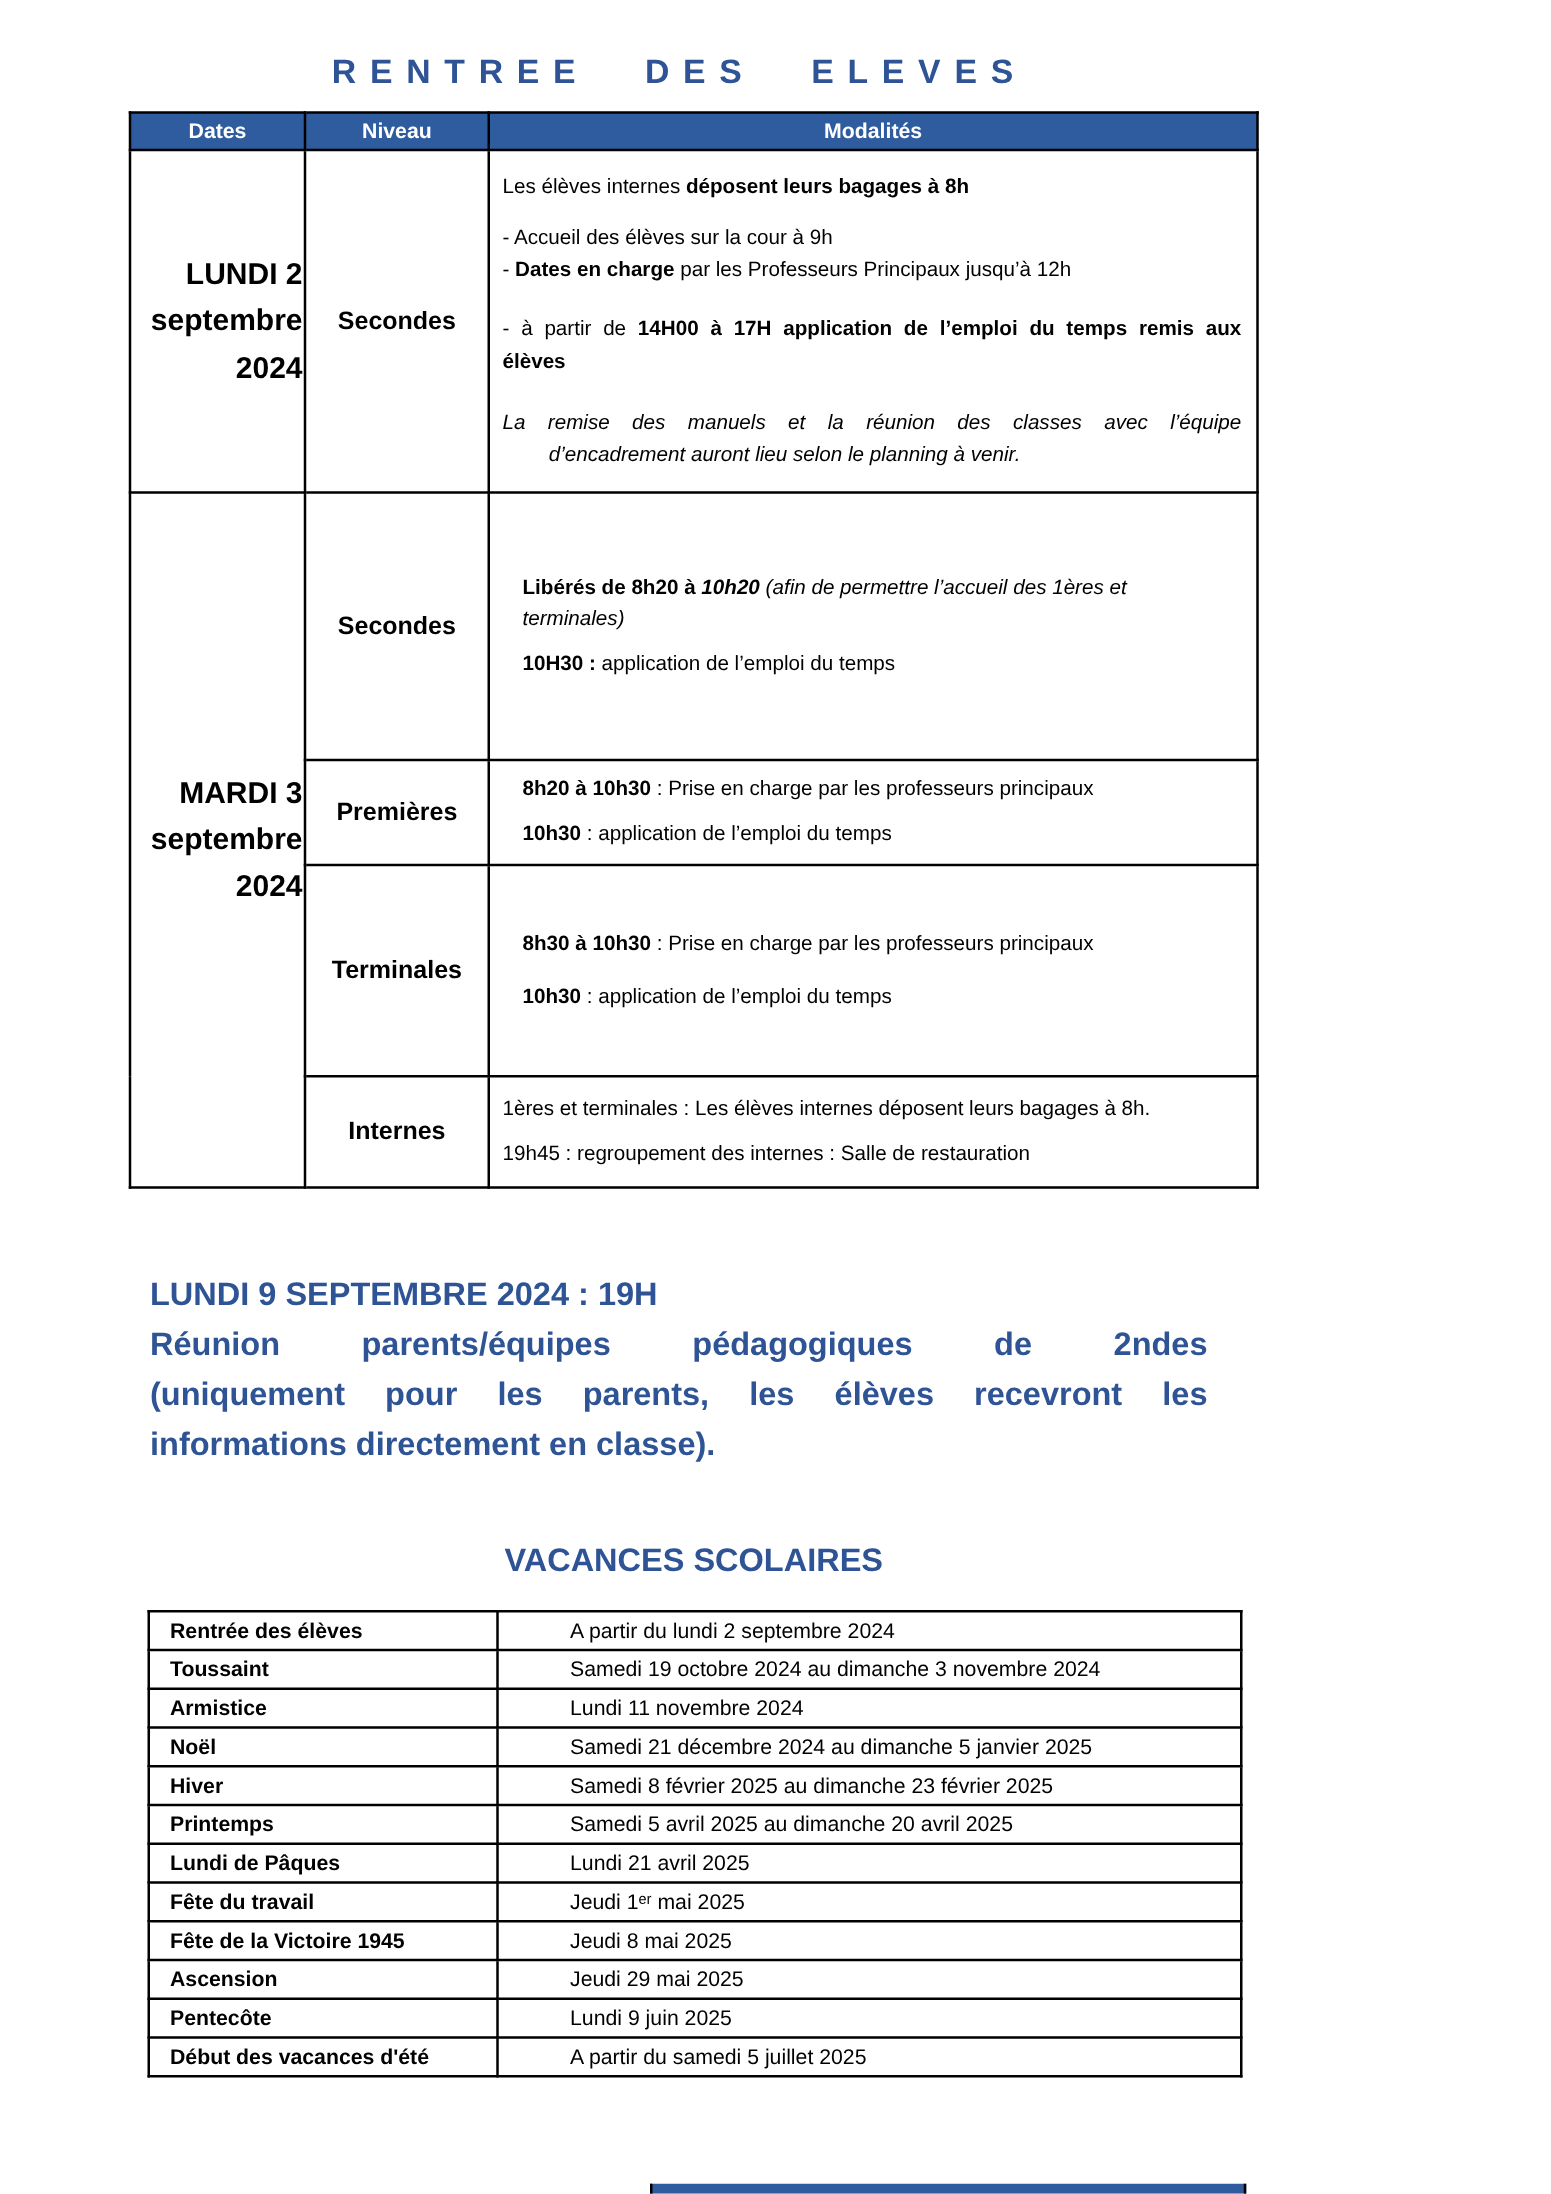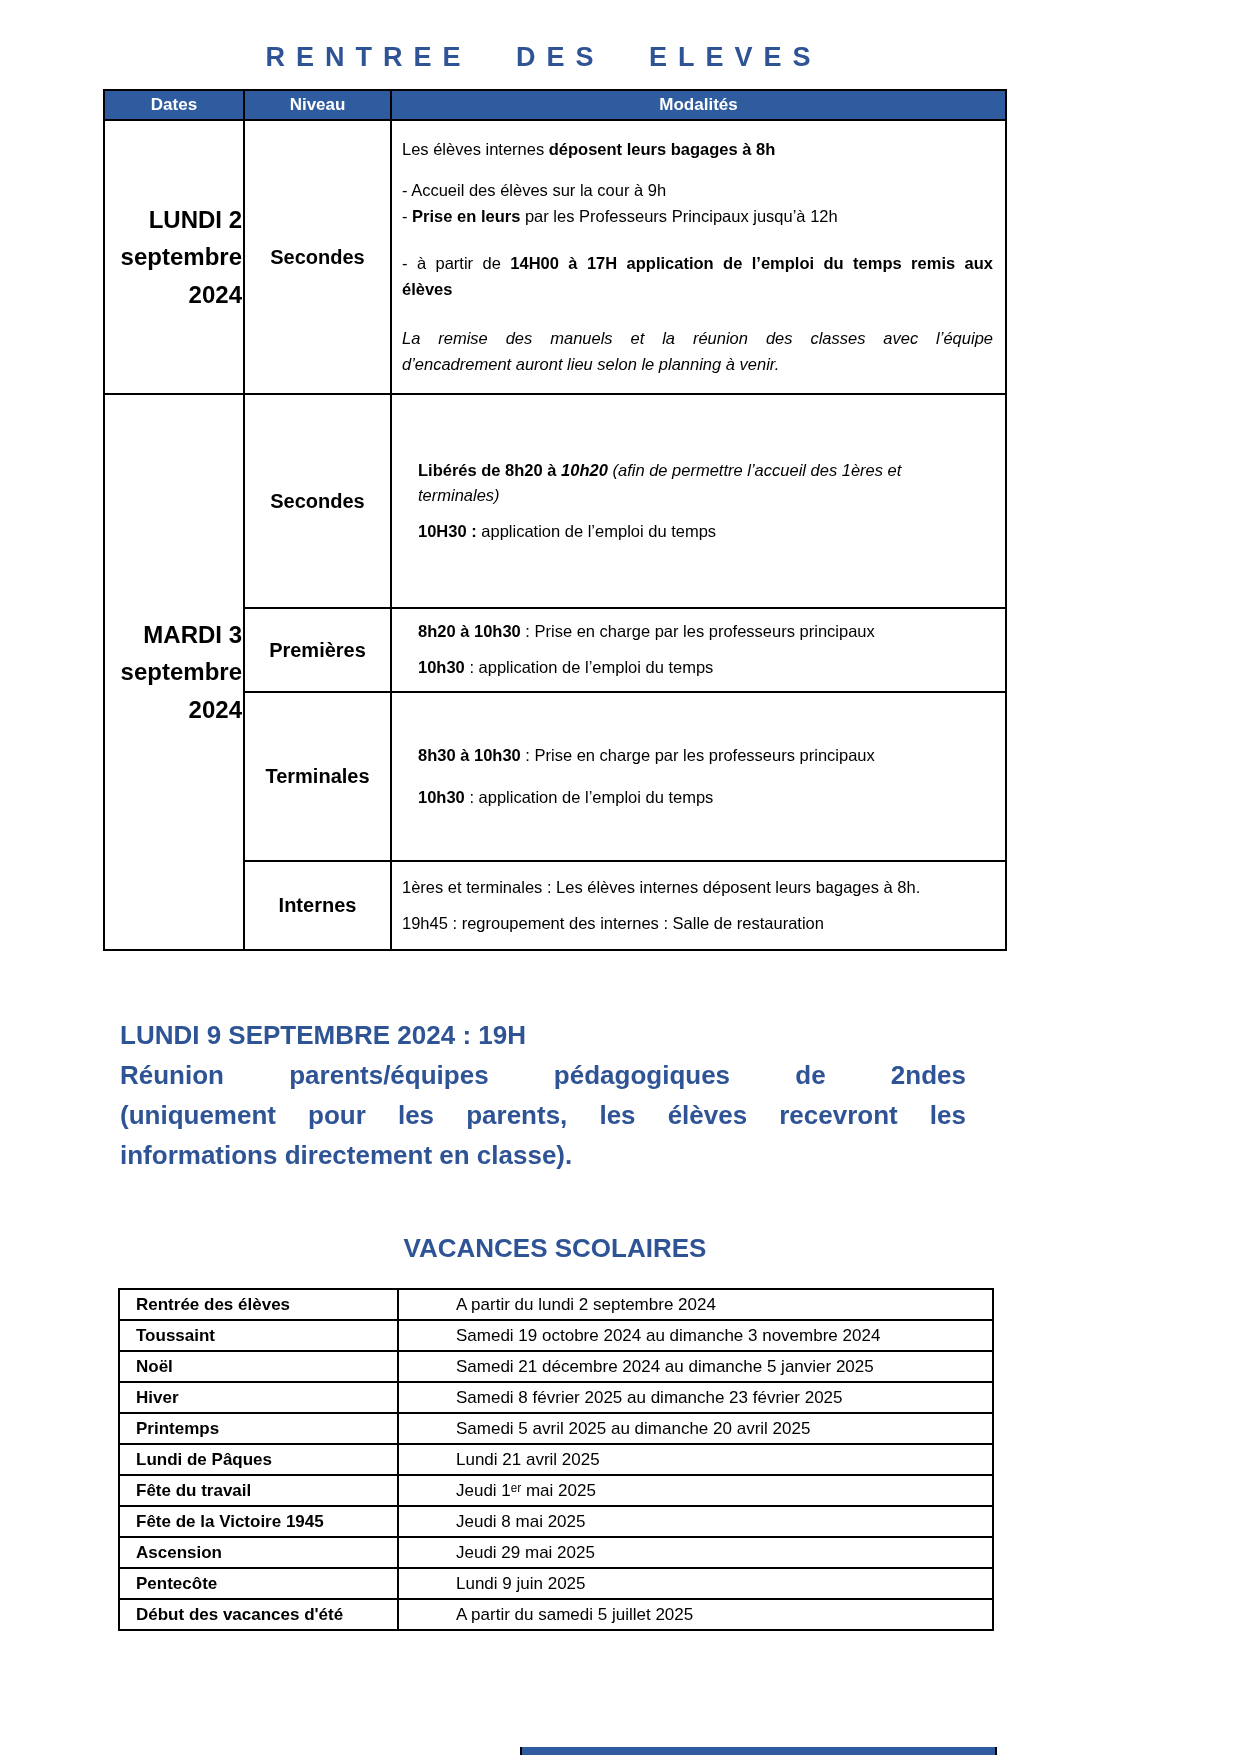--- a/index.html
+++ b/index.html
@@ -84,28 +84,28 @@
     <tr>
       <td class="date-cell" style="height:270px;">
         <div>LUNDI 2</div>
         <div>septembre</div>
         <div>2024</div>
       </td>
       <td class="level-cell">Secondes</td>
       <td class="modal-cell">
         <p><span>Les élèves internes </span><span class="b">déposent leurs bagages à 8h</span></p>
         <p class="mt-m">- Accueil des élèves sur la cour à 9h</p>
-        <p><span>- </span><span class="b">Prise en leurs</span><span> par les Professeurs Principaux jusqu’à 12h</span></p>
+        <p><span>- </span><span class="b">Dates en charge</span><span> par les Professeurs Principaux jusqu’à 12h</span></p>
         <p class="mt-l">
           <span class="jline" style="display:block;"><span>- à partir de </span><span class="b">14H00 à 17H application de l’emploi du temps remis aux</span></span>
           <span class="b" style="display:block;">élèves</span>
         </p>
         <p class="mt-xl i">
           <span class="jline" style="display:block;">La remise des manuels et la réunion des classes avec l’équipe</span>
-          <span style="display:block;">d’encadrement auront lieu selon le planning à venir.</span>
+          <span style="display:block;margin-left:37px;">d’encadrement auront lieu selon le planning à venir.</span>
         </p>
       </td>
     </tr>
 
     <tr>
       <td class="date-cell" rowspan="4">
         <div>MARDI 3</div>
         <div>septembre</div>
         <div>2024</div>
       </td>
@@ -163,20 +163,24 @@
       <tbody>
       <tr>
         <td class="vlabel">Rentrée des élèves</td>
         <td class="vvalue">A partir du lundi 2 septembre 2024</td>
       </tr>
       <tr>
         <td class="vlabel">Toussaint</td>
         <td class="vvalue">Samedi 19 octobre 2024 au dimanche 3 novembre 2024</td>
       </tr>
       <tr>
+        <td class="vlabel">Armistice</td>
+        <td class="vvalue">Lundi 11 novembre 2024</td>
+      </tr>
+      <tr>
         <td class="vlabel">Noël</td>
         <td class="vvalue">Samedi 21 décembre 2024 au dimanche 5 janvier 2025</td>
       </tr>
       <tr>
         <td class="vlabel">Hiver</td>
         <td class="vvalue">Samedi 8 février 2025 au dimanche 23 février 2025</td>
       </tr>
       <tr>
         <td class="vlabel">Printemps</td>
         <td class="vvalue">Samedi 5 avril 2025 au dimanche 20 avril 2025</td>

